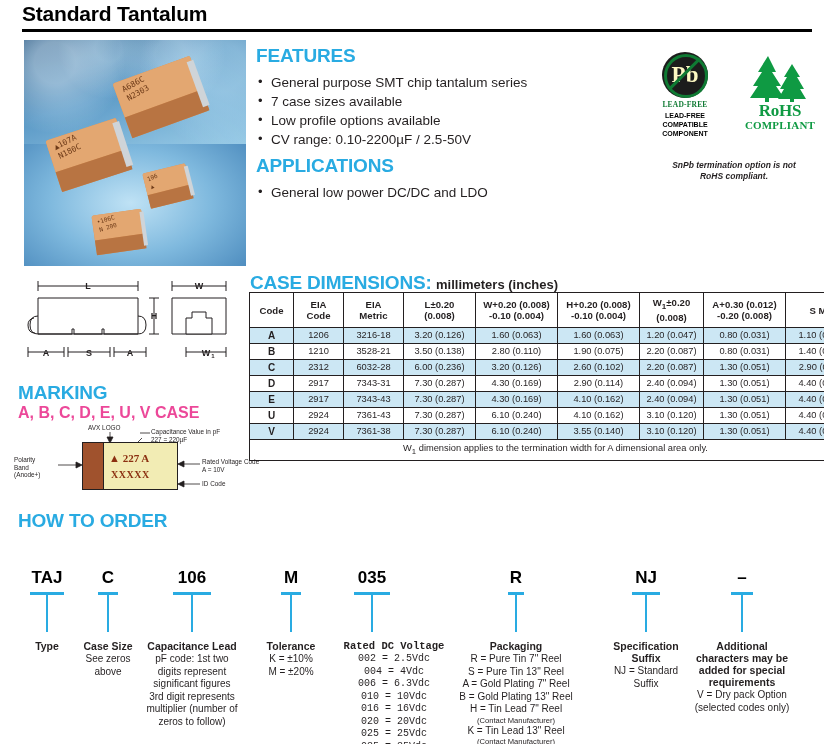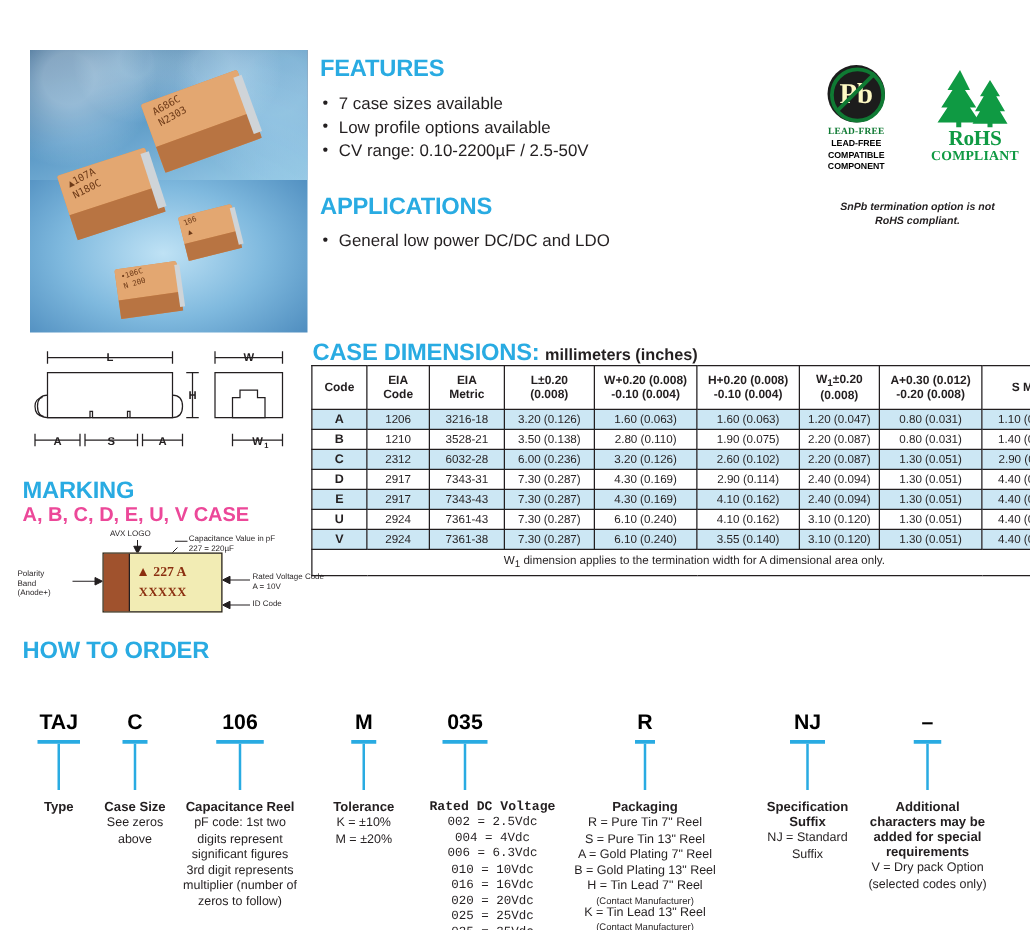--- a/index.html
+++ b/index.html
@@ -121,20 +121,24 @@
   .ord-col{position:absolute;top:72px;text-align:center;transform:translateX(-50%);}
   .ord-title{font-size:10.5px;font-weight:bold;color:#231f20;line-height:12px;}
   .ord-desc{font-size:10px;color:#231f20;line-height:12.5px;margin-top:1px;}
   .ord-desc .tiny{font-size:7.6px;display:block;line-height:9px;}
 </style>
 </head>
 <body>
 
 <div class="page">
 
+  <div id="title-block">
+    <div id="page-title">Standard Tantalum</div>
+    <div id="title-rule"></div>
+  </div>
 
   <div id="product-photo">
     <div class="blur-top"></div>
     <div class="cap" style="left:96px;top:28px;width:82px;height:58px;transform:rotate(-20deg);">
       <div class="top"></div>
         <div class="side"></div>
         <div class="term"></div>
       <div class="mk">A686C<br>N2303</div>
     </div>
     <div class="cap" style="left:28px;top:88px;width:74px;height:54px;transform:rotate(-18deg);">
@@ -152,20 +156,21 @@
     <div class="cap" style="left:70px;top:172px;width:50px;height:40px;transform:rotate(-8deg);">
       <div class="top"></div>
         <div class="side"></div>
         <div class="term"></div>
       <div class="mk" style="font-size:6px;">•106C<br>N 200</div>
     </div>
   </div>
 
   <div id="features-head" class="sec-head">FEATURES</div>
   <ul id="features-list" class="bullets">
+    <li>General purpose SMT chip tantalum series</li>
     <li>7 case sizes available</li>
     <li>Low profile options available</li>
     <li>CV range: 0.10-2200µF / 2.5-50V</li>
   </ul>
 
   <div id="applications-head" class="sec-head">APPLICATIONS</div>
   <ul id="applications-list" class="bullets">
     <li>General low power DC/DC and LDO</li>
   </ul>
 
@@ -432,21 +437,21 @@
         <div class="ord-title">Case Size</div>
         <div class="ord-desc">
           <span style="display: block;">See zeros</span>
           <span style="display: block;">above</span>
         </div>
       </div>
       <div class="ord-code" style="left: 192px;">106</div>
       <div class="ord-tick" style="left: 192px; width: 38px;"></div>
       <div class="ord-stem" style="left: 192px;"></div>
       <div class="ord-col" style="left: 192px; width: 120px;">
-        <div class="ord-title">Capacitance Reel</div>
+        <div class="ord-title">Capacitance Lead</div>
         <div class="ord-desc">
           <span style="display: block;">pF code: 1st two</span>
           <span style="display: block;">digits represent</span>
           <span style="display: block;">significant figures</span>
           <span style="display: block;">3rd digit represents</span>
           <span style="display: block;">multiplier (number of</span>
           <span style="display: block;">zeros to follow)</span>
         </div>
       </div>
       <div class="ord-code" style="left: 291px;">M</div>

